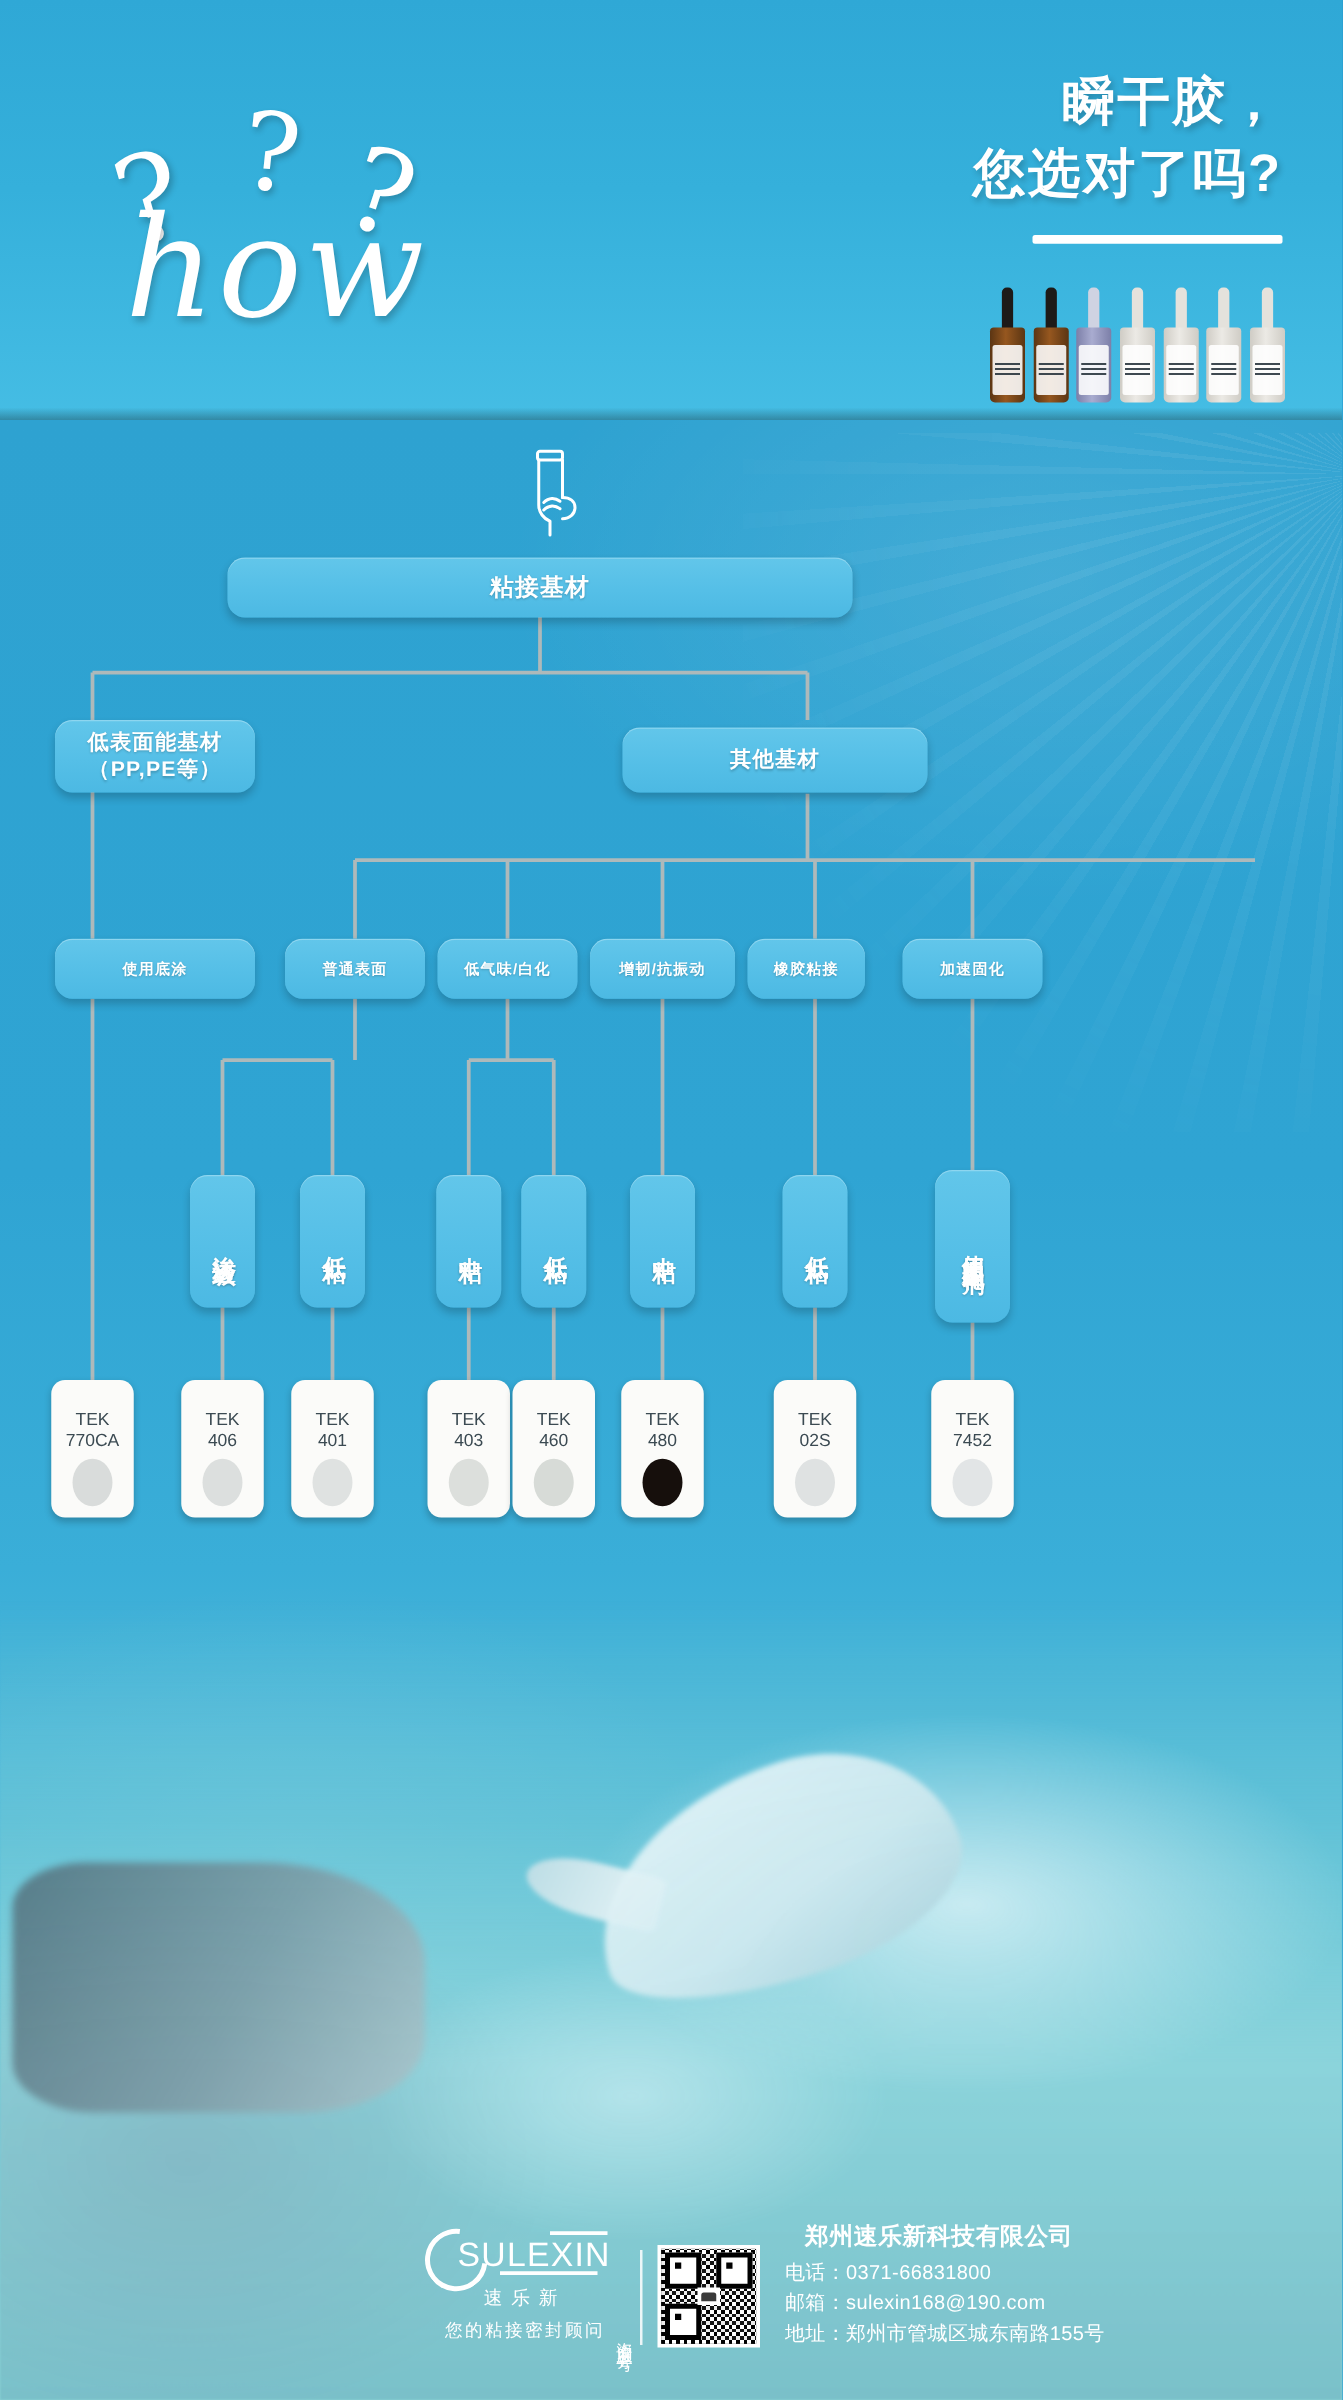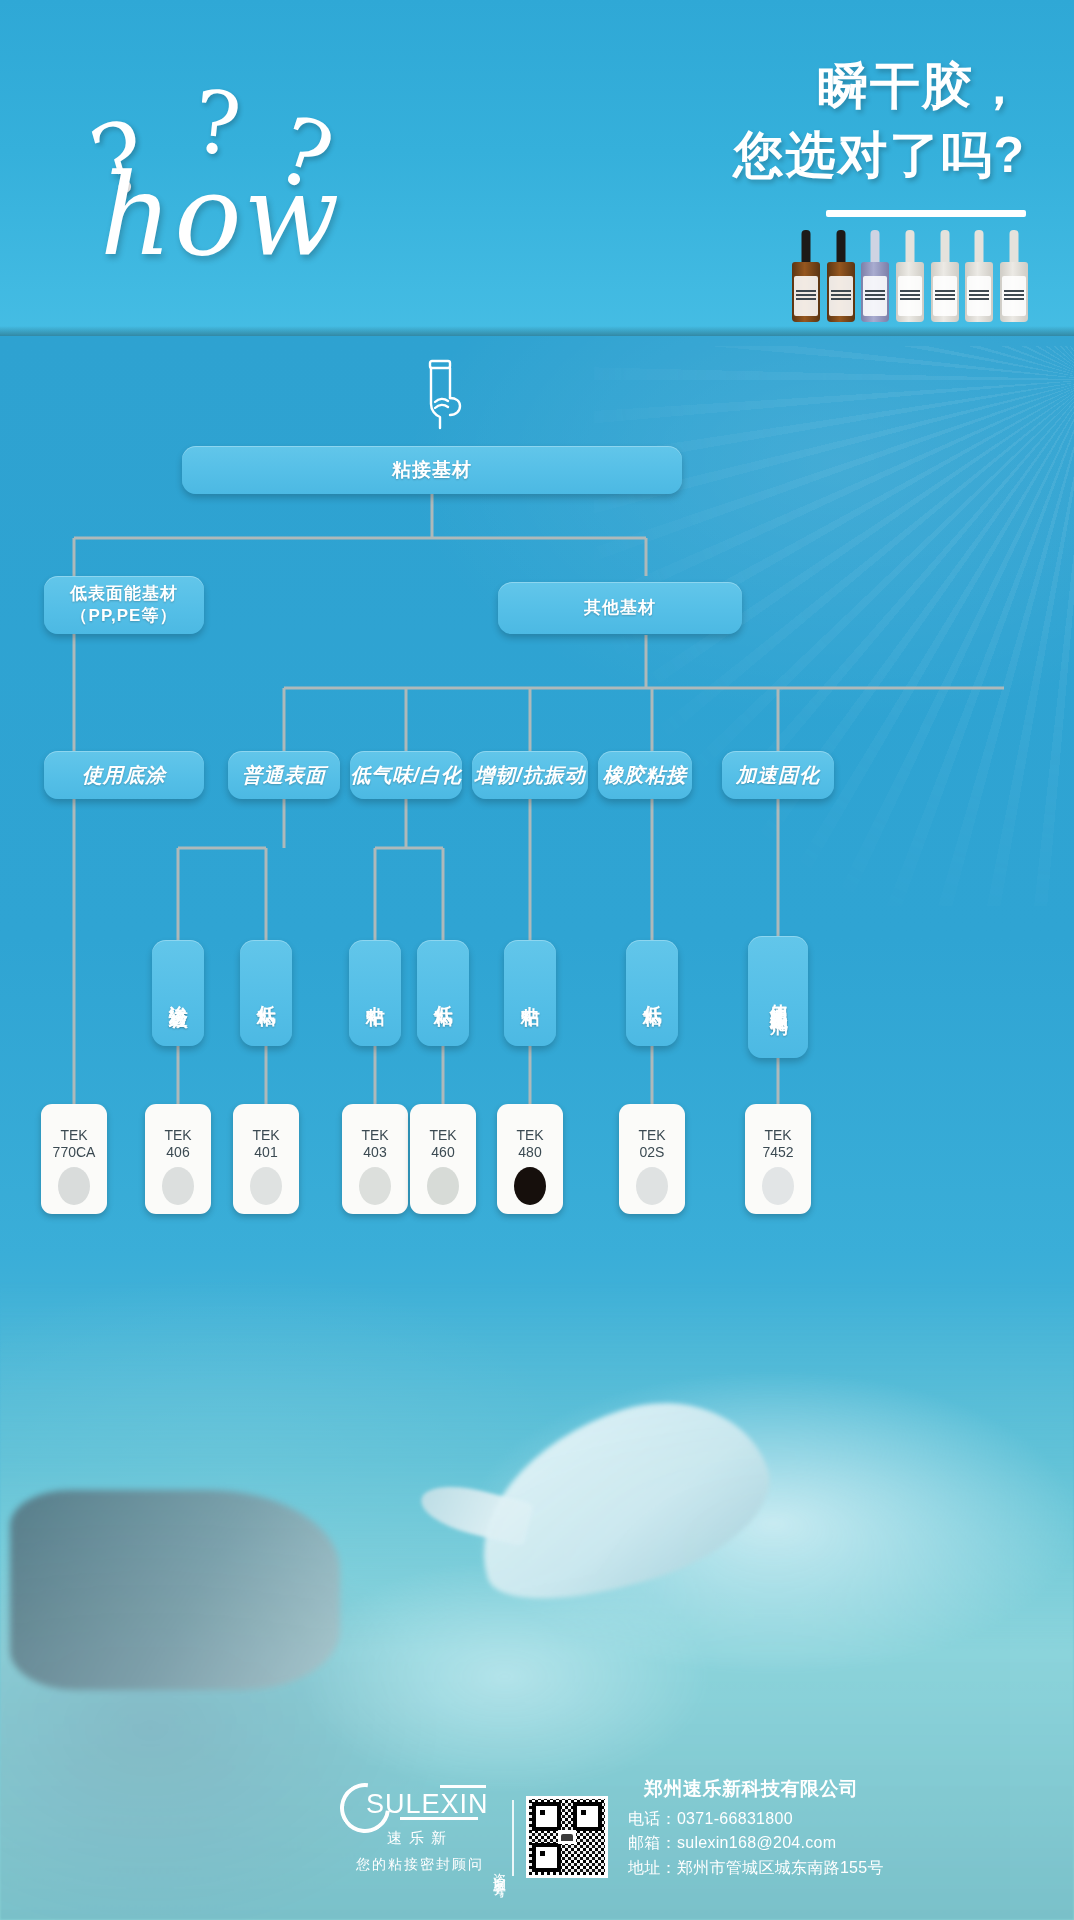--- a/index.html
+++ b/index.html
@@ -36,21 +36,21 @@
   .howword{
     position:absolute;left:100px;top:150px;
     font-family:"DejaVu Serif",serif;font-style:italic;
     font-size:112px;color:#fff;letter-spacing:2px;
     text-shadow:2px 4px 6px rgba(0,0,0,.22);
   }
   .headline{
     position:absolute;right:48px;top:52px;text-align:right;width:430px;
   }
   .headline .l1,.headline .l2{
-    color:#fff;font-weight:bold;font-size:50px;line-height:1.38;
+    color:#fff;font-weight:bold;font-size:42px;line-height:1.38;
     letter-spacing:2px;text-shadow:2px 3px 5px rgba(0,0,0,.22);
   }
   .headline .rule{
     margin-left:auto;margin-top:20px;width:200px;height:7px;background:#fff;border-radius:2px;
   }
   .bottles{
     position:absolute;right:46px;top:222px;width:236px;height:100px;
     display:flex;align-items:flex-end;justify-content:space-between;
   }
   .bot{position:relative;width:28px;height:92px;}
@@ -134,21 +134,21 @@
     background:linear-gradient(180deg,#62c6ea 0%,#55bfe7 55%,#4cb9e3 100%);
     border-radius:14px;
     box-shadow:0 4px 7px rgba(0,0,0,.20), inset 0 1px 0 rgba(255,255,255,.28);
     color:#ffffff;
     display:flex;align-items:center;justify-content:center;text-align:center;
     font-weight:bold;letter-spacing:1px;
     text-shadow:0 1px 2px rgba(0,0,0,.22);
   }
   .node.lvl1{font-size:19px;}
   .node.lvl2{font-size:17px;line-height:1.28;}
-  .node.lvl3{font-size:20px;font-style:italic;}
+  .node.lvl3{font-size:12px;}
   .node.vert{
     font-size:19px;line-height:1.18;
     writing-mode:vertical-rl;text-orientation:upright;
     letter-spacing:3px;
   }
   .prod{
     position:absolute;width:66px;height:110px;border-radius:11px;
     background:#fbfbf9;
     box-shadow:0 3px 6px rgba(0,0,0,.22);
     display:flex;flex-direction:column;align-items:center;
@@ -424,19 +424,19 @@
             <i></i>
           </span>
         <span class="ctr">
             <b></b>
           </span>
       </div>
 
       <div class="contact">
         <div class="cname">郑州速乐新科技有限公司</div>
         <div class="crow">电话：0371-66831800</div>
-        <div class="crow">邮箱：sulexin168@204.com</div>
+        <div class="crow">邮箱：sulexin168@190.com</div>
         <div class="crow">地址：郑州市管城区城东南路155号</div>
       </div>
     </div>
 
   </div>
 </div>
 
 </body></html>

